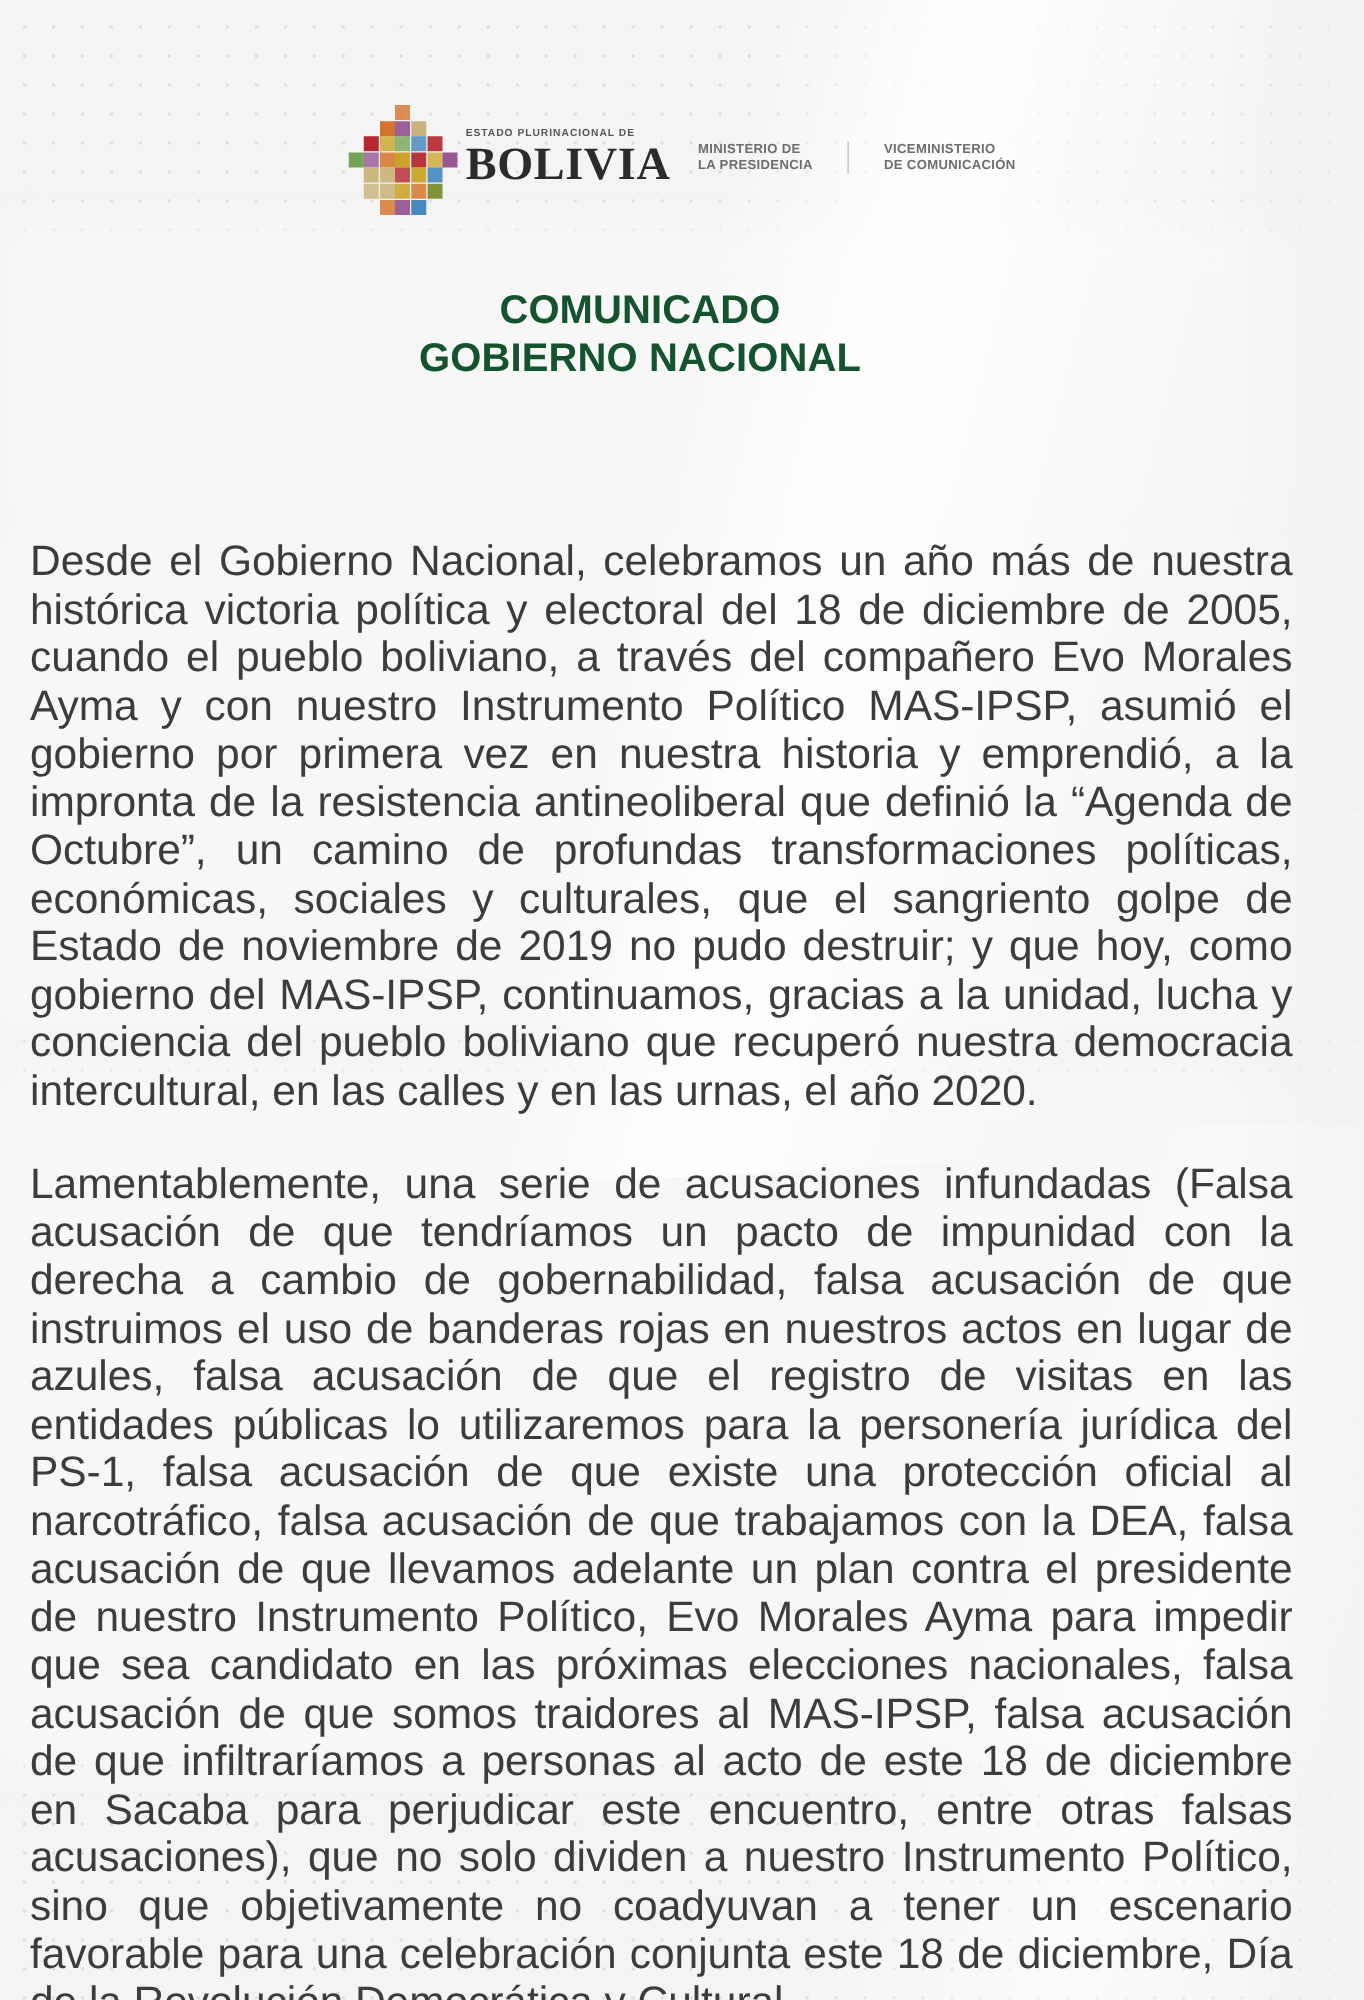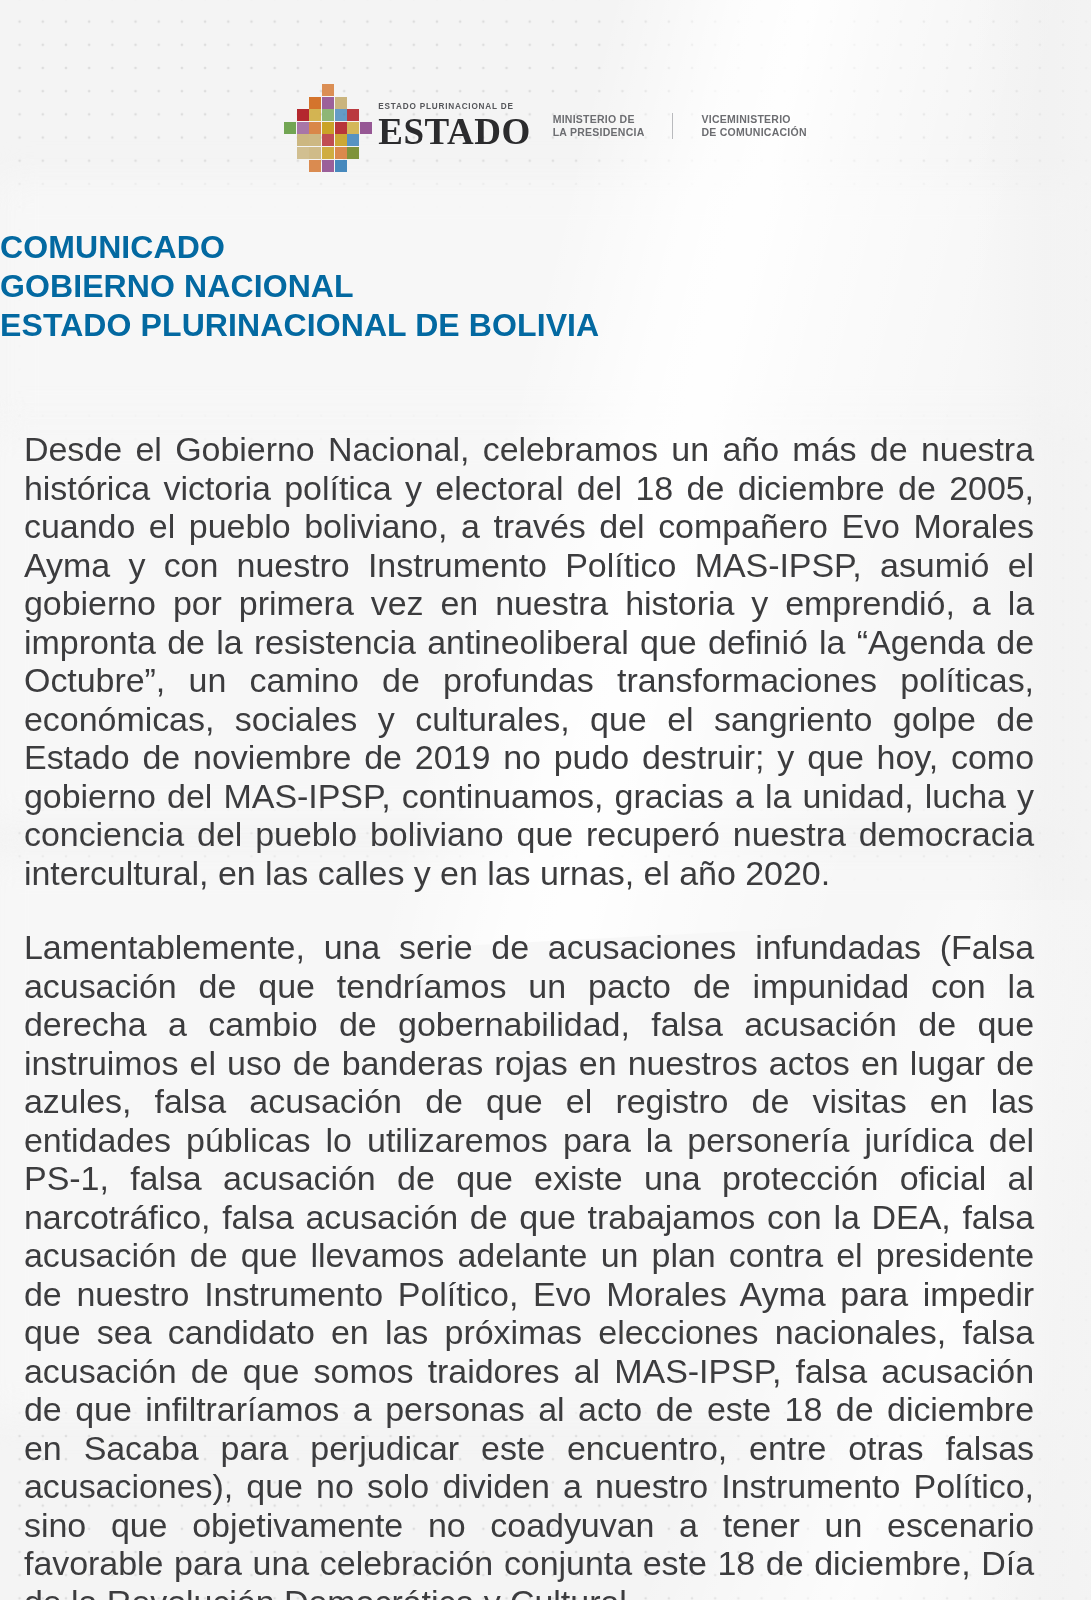--- a/index.html
+++ b/index.html
@@ -149,22 +149,22 @@
     background: #b9babd;
     margin: 0 18px;
   }
 
   
   .title-block {
     position: absolute;
     top: 228px;
     left: 0;
     width: 1024px;
-    text-align: left;
-    color: #0369a1;
+    text-align: center;
+    color: #14532d;
     font-weight: 700;
     font-size: 32px;
     line-height: 1.22;
     letter-spacing: .1px;
   }
   .title-block .ln { display: block; white-space: nowrap; }
   .title-block .ln3 { font-size: 32px; }
 
   
   .body-text {
@@ -227,38 +227,37 @@
             <div class="cell" style="left: 37.8px; top: 63px; background: rgb(200, 160, 32); opacity: 0.85;"></div>
             <div class="cell" style="left: 50.4px; top: 63px; background: rgb(212, 116, 44); opacity: 0.84;"></div>
             <div class="cell" style="left: 63px; top: 63px; background: rgb(122, 143, 51); opacity: 0.96;"></div>
             <div class="cell" style="left: 25.2px; top: 75.6px; background: rgb(212, 116, 44); opacity: 0.82;"></div>
             <div class="cell" style="left: 37.8px; top: 75.6px; background: rgb(142, 74, 140); opacity: 0.88;"></div>
             <div class="cell" style="left: 50.4px; top: 75.6px; background: rgb(47, 122, 181); opacity: 0.88;"></div>
           </div>
 
         <div class="wordmark">
           <div class="pre">ESTADO PLURINACIONAL DE</div>
-          <div class="name">ESTADO</div>
+          <div class="name">BOLIVIA</div>
         </div>
 
         <div class="ministries">
           <div class="min-block">MINISTERIO DE
 LA PRESIDENCIA</div>
           <div class="min-divider"></div>
           <div class="min-block">VICEMINISTERIO
 DE COMUNICACIÓN</div>
         </div>
 
       </div>
     </div>
 
     <div class="title-block">
       <span class="ln ln1">COMUNICADO</span>
       <span class="ln ln2">GOBIERNO NACIONAL</span>
-      <span class="ln ln3">ESTADO PLURINACIONAL DE BOLIVIA</span>
     </div>
 
     <div class="body-text">
       <p>Desde el Gobierno Nacional, celebramos un año más de nuestra histórica victoria política y electoral del 18 de diciembre de 2005, cuando el pueblo boliviano, a través del compañero Evo Morales Ayma y con nuestro Instrumento Político MAS-IPSP, asumió el gobierno por primera vez en nuestra historia y emprendió, a la impronta de la resistencia antineoliberal que definió la “Agenda de Octubre”, un camino de profundas transformaciones políticas, económicas, sociales y culturales, que el sangriento golpe de Estado de noviembre de 2019 no pudo destruir; y que hoy, como gobierno del MAS-IPSP, continuamos, gracias a la unidad, lucha y conciencia del pueblo boliviano que recuperó nuestra democracia intercultural, en las calles y en las urnas, el año 2020.</p>
       <p class="gap">Lamentablemente, una serie de acusaciones infundadas (Falsa acusación de que tendríamos un pacto de impunidad con la derecha a cambio de gobernabilidad, falsa acusación de que instruimos el uso de banderas rojas en nuestros actos en lugar de azules, falsa acusación de que el registro de visitas en las entidades públicas lo utilizaremos para la personería jurídica del PS-1, falsa acusación de que existe una protección oficial al narcotráfico, falsa acusación de que trabajamos con la DEA, falsa acusación de que llevamos adelante un plan contra el presidente de nuestro Instrumento Político, Evo Morales Ayma para impedir que sea candidato en las próximas elecciones nacionales, falsa acusación de que somos traidores al MAS-IPSP, falsa acusación de que infiltraríamos a personas al acto de este 18 de diciembre en Sacaba para perjudicar este encuentro, entre  otras falsas acusaciones), que no solo dividen a nuestro Instrumento Político, sino que objetivamente no coadyuvan a tener un escenario favorable para una celebración conjunta este 18 de diciembre, Día de la Revolución Democrática y Cultural.</p>
     </div>
 
   </div>
 </div>
 

